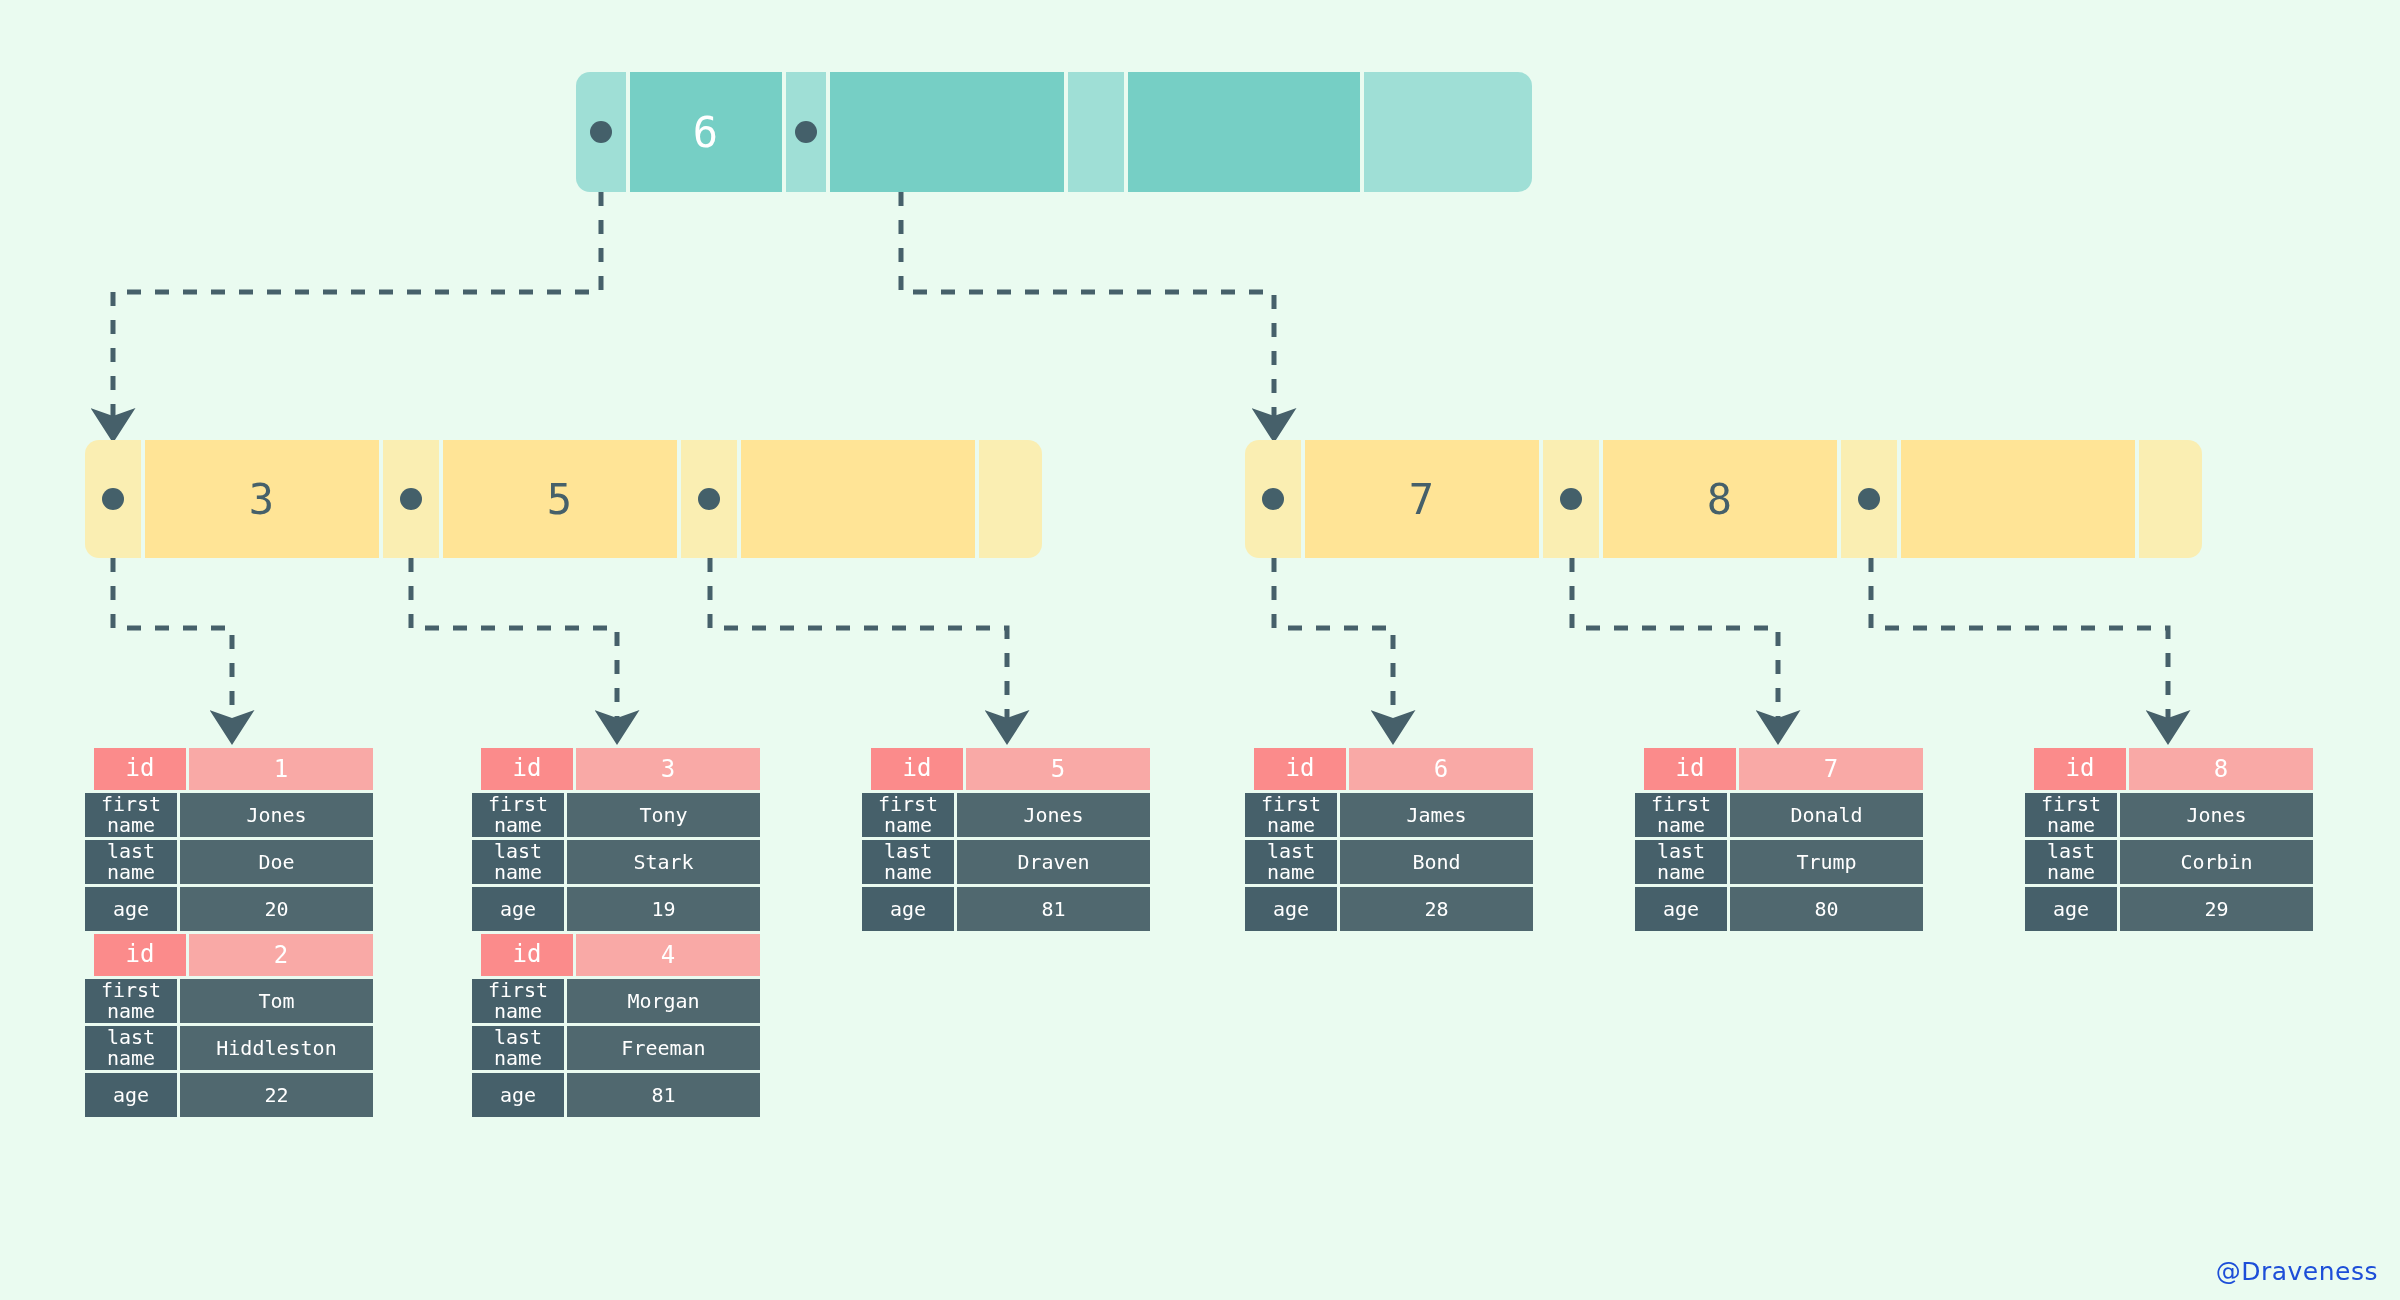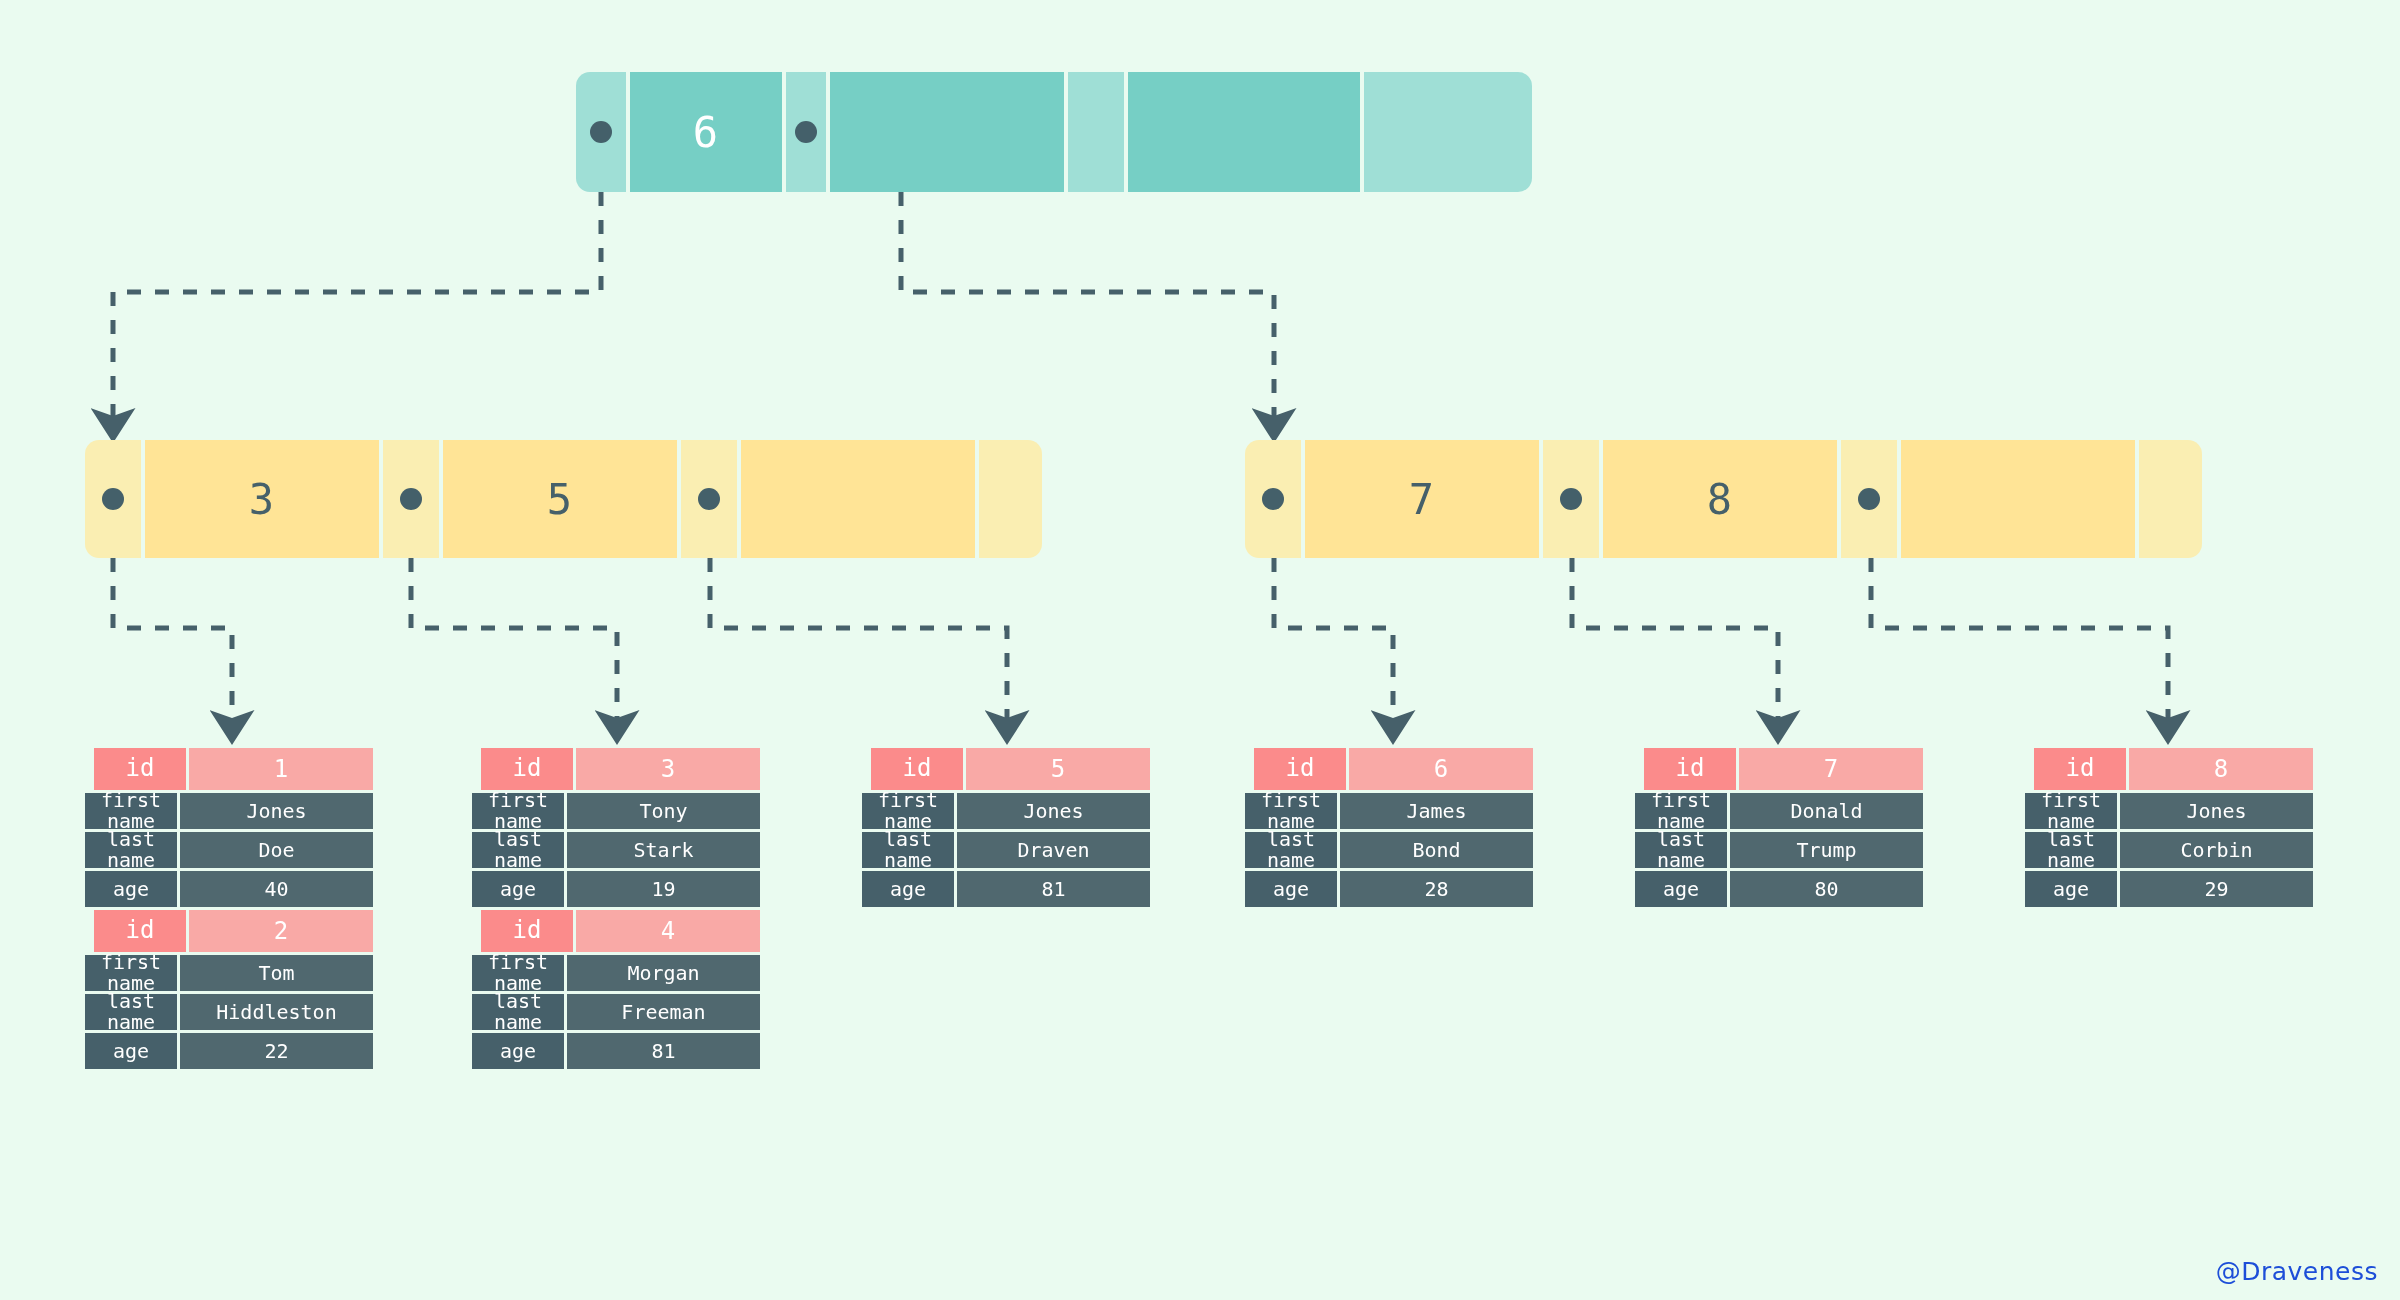--- a/index.html
+++ b/index.html
@@ -23,21 +23,21 @@
 
   .node.root .ptr{background:#9fdfd6;}
   .node.root .key{background:#76cfc5;}
   .node.internal .ptr{background:#faeeb2;}
   .node.internal .key{background:#ffe496;color:#46606a;}
 
   .sep{background:#eafbf0;width:4px;flex:0 0 4px;}
 
   
   .rec{position:absolute;display:flex;flex-direction:column;}
-  .row{display:flex;height:36px;margin-bottom:3px;}
+  .row{display:flex;height:44px;margin-bottom:3px;}
   .row:last-child{margin-bottom:0;}
   .row .lab{width:92px;flex:0 0 92px;display:flex;flex-direction:column;
             align-items:center;justify-content:center;line-height:1.05;
             color:#ffffff;font-size:20px;background:#46606a;margin-right:3px;}
   .row .lab span{display:block;}
   .row .val{flex:1;display:flex;align-items:center;justify-content:center;
             color:#ffffff;font-size:20px;background:#50686f;}
   .row.idrow{height:42px;padding-left:9px;}
   .row.idrow .lab{background:#fb8b8b;font-size:24px;}
   .row.idrow .val{background:#f9a9a6;font-size:24px;}
@@ -155,21 +155,21 @@
           <div class="lab">
             <span>last</span>
             <span>name</span>
           </div>
           <div class="val">Doe</div>
         </div>
         <div class="row">
           <div class="lab">
             <span>age</span>
           </div>
-          <div class="val">40</div>
+          <div class="val">20</div>
         </div>
         <div class="row idrow">
           <div class="lab">
             <span>id</span>
           </div>
           <div class="val">2</div>
         </div>
         <div class="row">
           <div class="lab">
             <span>first</span>

